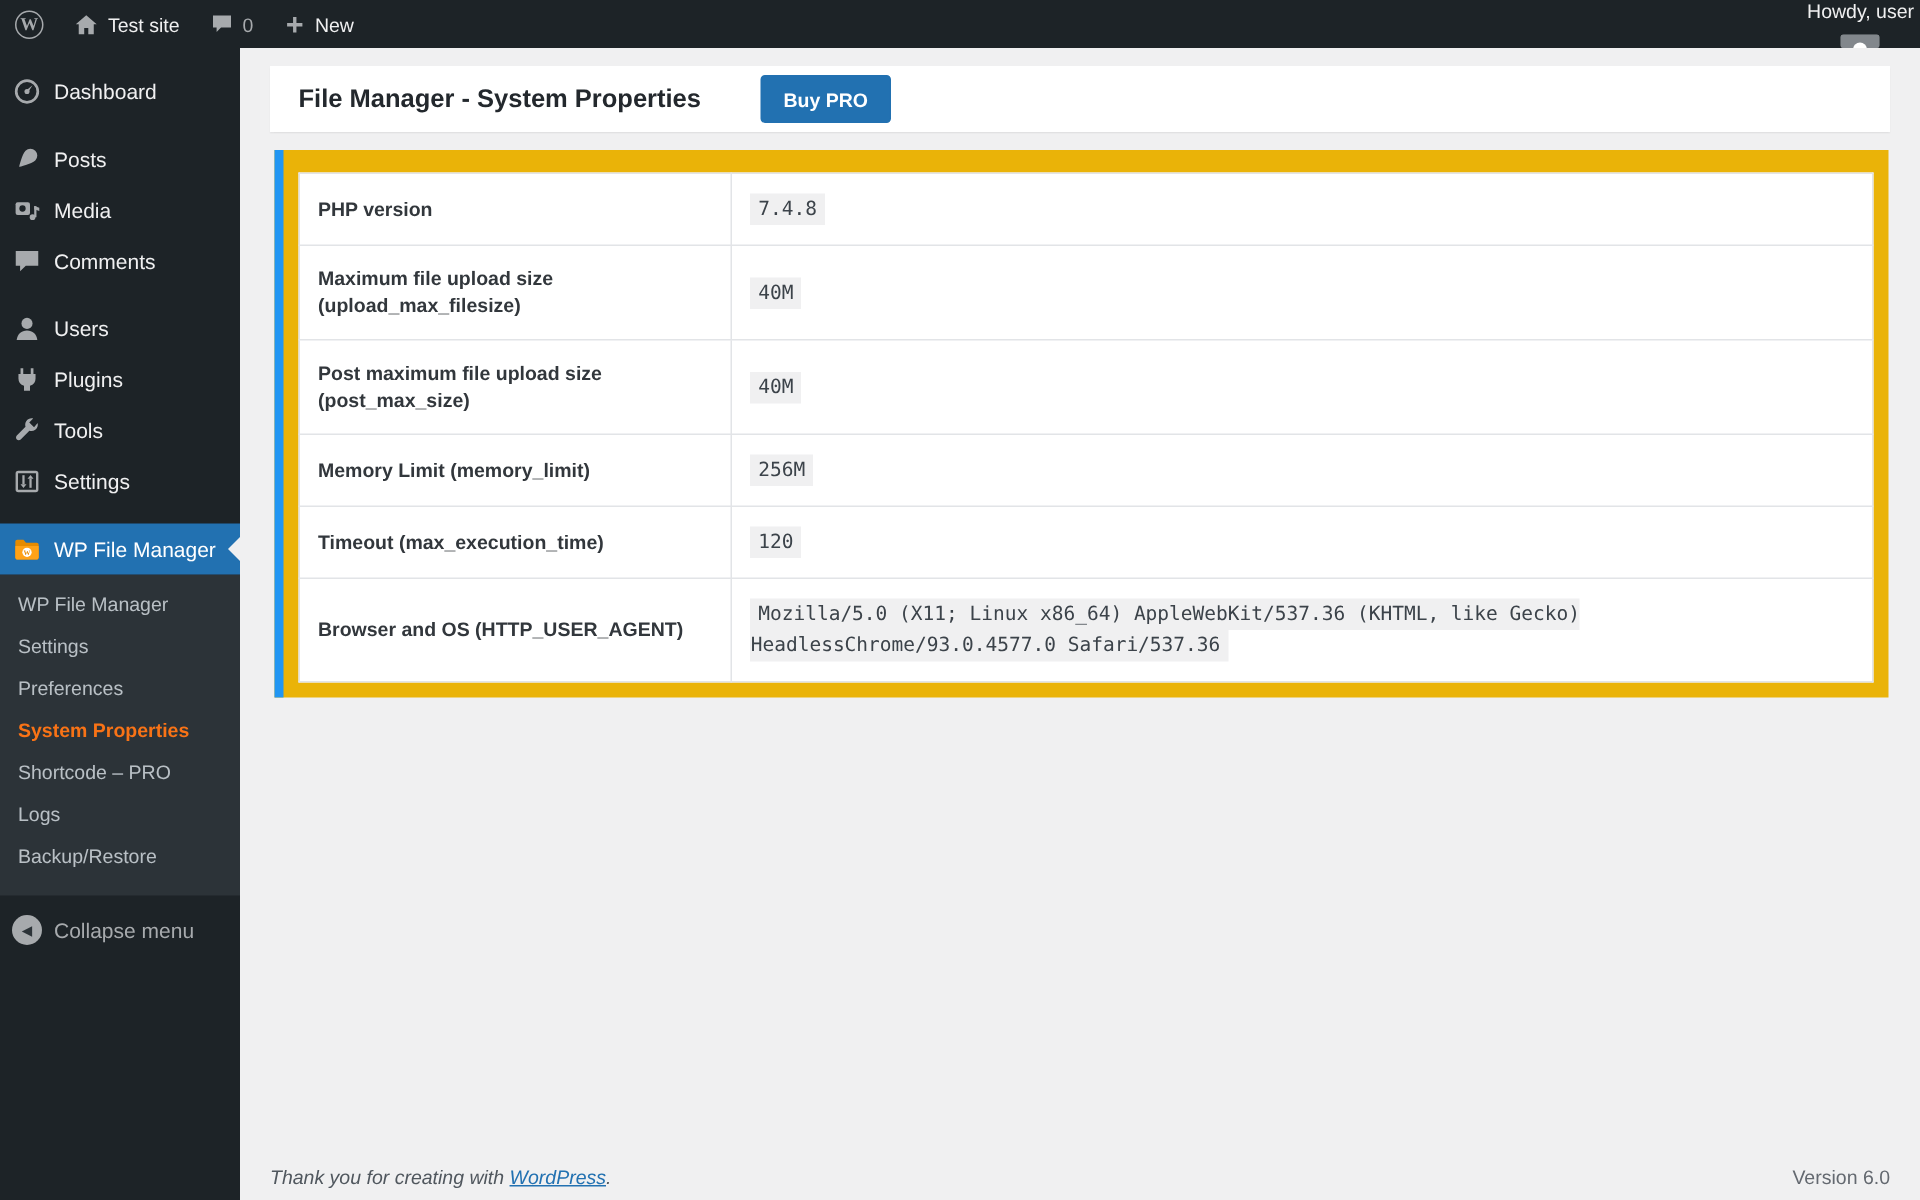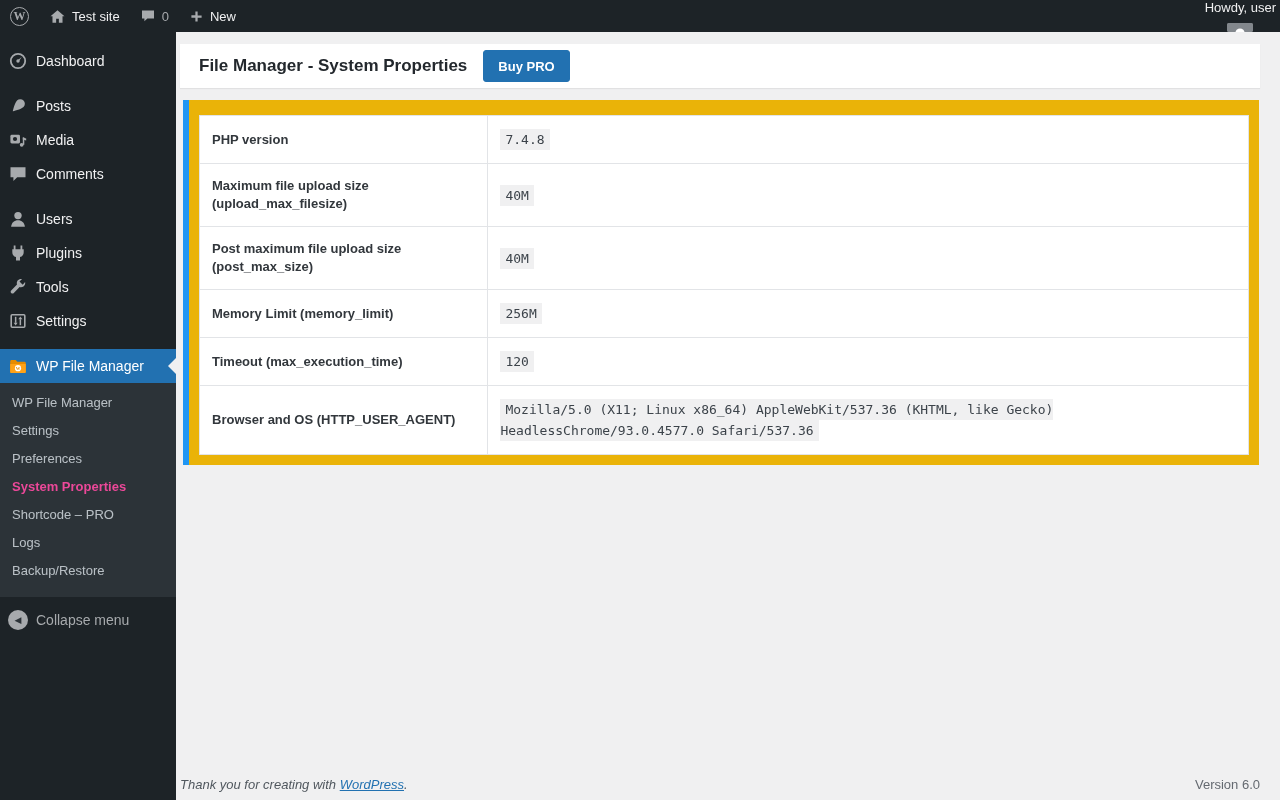--- a/index.html
+++ b/index.html
@@ -28,21 +28,21 @@
     font-family:"Liberation Serif","DejaVu Serif",serif;
     font-size:12px; font-weight:bold; line-height:1;
   }
   .ab-count { color:#a7aaad; }
   .ab-spacer { flex:1; }
   .ab-howdy { gap:8px; padding-right:4px;flex-direction:column; }
   .avatar { width:26px; height:26px; border-radius:2px; overflow:hidden; background:#82878c; }
 
   
   .sidebar {
-    position:fixed; top:32px; left:0; bottom:0; width:176px;
+    position:fixed; top:32px; left:0; bottom:0; width:160px;
     background:#1d2327; color:#f0f0f1; z-index:30; font-size:14px;
   }
   .menu { padding-top:12px; }
   .menu-item {
     height:34px; display:flex; align-items:center; cursor:pointer; position:relative;
   }
   .menu-icon { width:36px; display:flex; justify-content:center; align-items:center; color:#a7aaad; flex:none; }
   .menu-icon svg { width:20px; height:20px; fill:currentColor; }
   .menu-label { line-height:1; }
   .menu-item.active { background:#2271b1; color:#fff; }
@@ -50,21 +50,21 @@
   .menu-item.active::after {
     content:""; position:absolute; right:0; top:50%; margin-top:-8px;
     border:8px solid transparent; border-right-color:#f0f0f1;
   }
   .separator { height:11px; }
   .submenu { background:#2c3338; padding:6px 0 12px; }
   .submenu-item {
     height:28px; line-height:28px; padding:0 12px;
     font-size:13px; color:rgba(240,246,252,.72); cursor:pointer; white-space:nowrap;
   }
-  .submenu-item.active { color:#ec4899; font-weight:bold; }
+  .submenu-item.active { color:#f97316; font-weight:bold; }
   .collapse-row {
     margin-top:6px; height:34px; display:flex; align-items:center;
     color:#a7aaad; cursor:pointer;
   }
   .collapse-circle {
     width:20px; height:20px; border-radius:50%; background:#a7aaad; color:#2c3338;
     display:flex; align-items:center; justify-content:center; font-size:9px; line-height:1;
   }
 
   
@@ -74,21 +74,21 @@
   }
   .header-card {
     margin:12px 20px 0; height:44px; background:#fff;
     box-shadow:0 1px 1px rgba(0,0,0,.06);
     display:flex; align-items:center; gap:16px; padding:0 19px;
   }
   .page-title { margin:0; font-size:17px; font-weight:bold; color:#23282d; }
   .buy-pro-btn {
     background:#2271b1; color:#fff; border:1px solid #2271b1; border-radius:3px;
     font-family:inherit; font-size:13px; font-weight:bold;
-    height:32px; padding:0 14px; cursor:pointer;
+    height:32px; padding:0 14px; cursor:pointer;margin-left:24px;
   }
   .props-panel {
     margin:12px 21px 0 23px;
     background:#eab308; border-left:6px solid #2196f3;
     padding:15px 10px 10px;
   }
   .props-table {
     width:100%; border-collapse:collapse; background:#fff; table-layout:fixed;
   }
   .props-table th, .props-table td {

